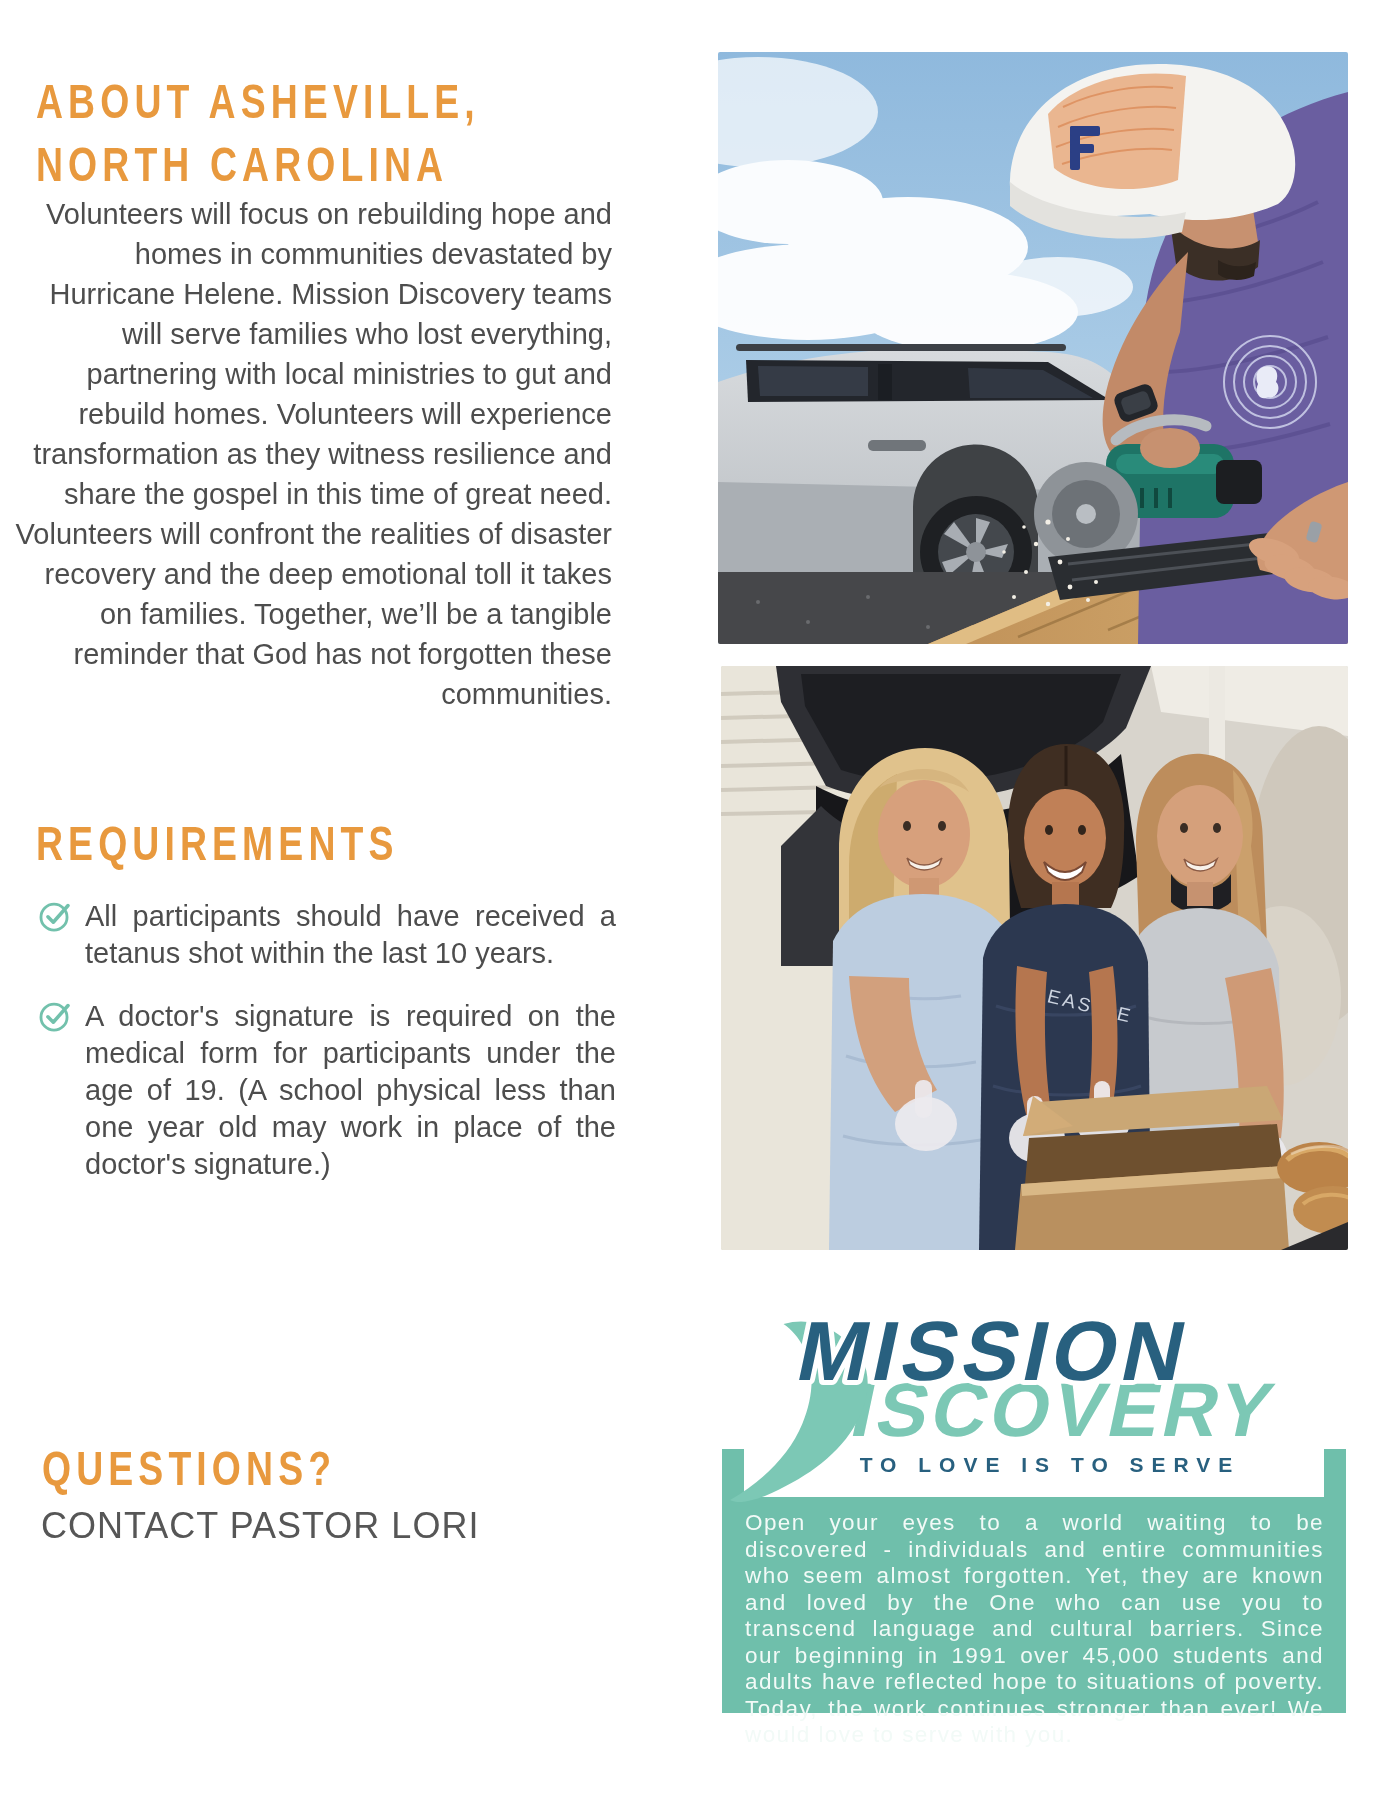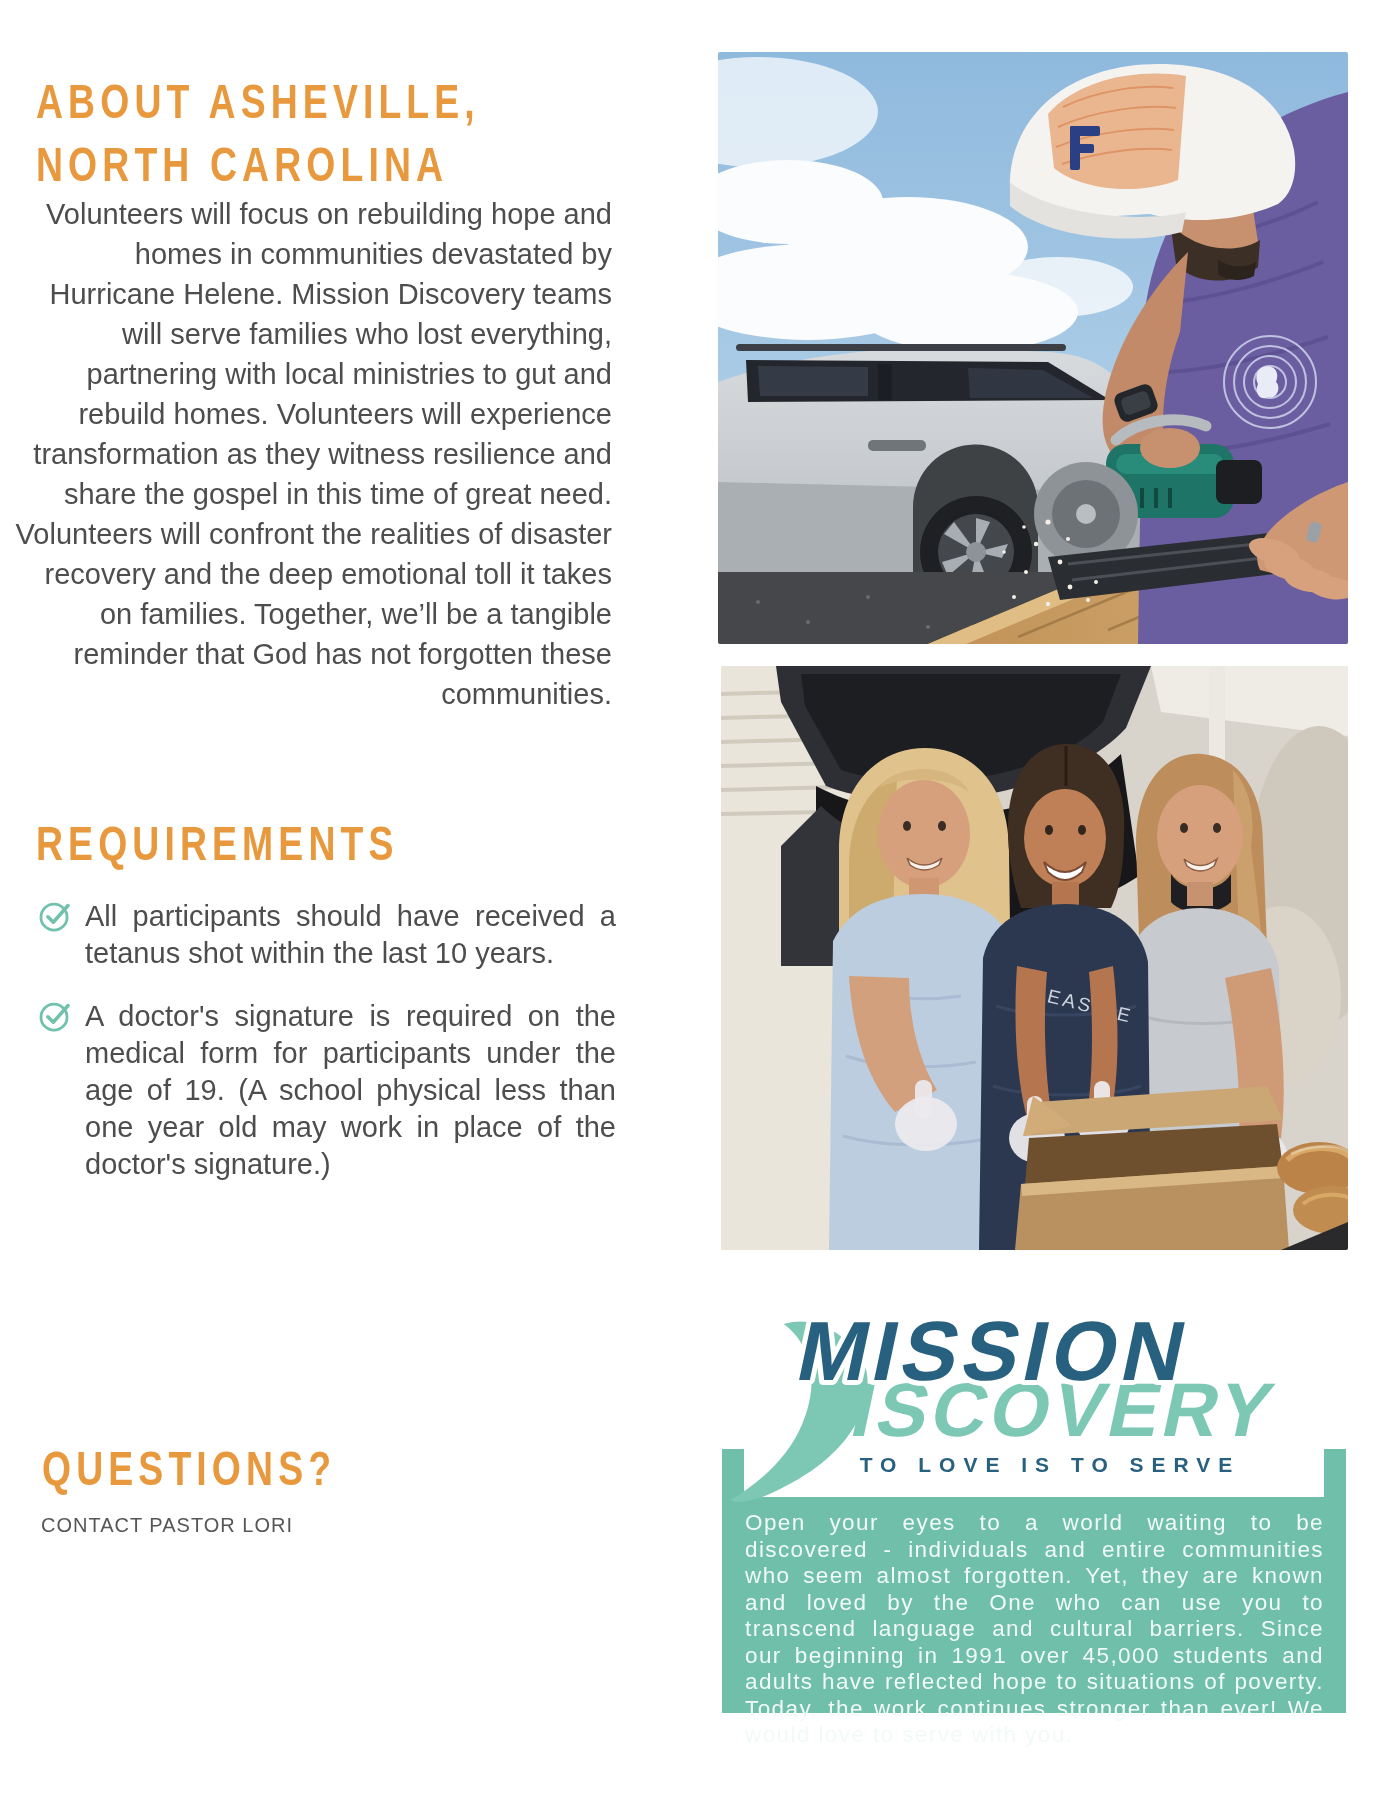--- a/index.html
+++ b/index.html
@@ -19,21 +19,21 @@
     color:#4D4D4D;font-size:29px;line-height:40px;
   }
   #h-req{left:36px;top:812px;}
   #ul-req{left:38px;top:898px;width:578px;}
   .req-item{display:flex;gap:13px;margin-bottom:26px;}
   .req-item .ico{flex:0 0 34px;width:34px;height:34px;margin-top:1px;}
   .req-item .txt{
     color:#4D4D4D;font-size:29px;line-height:37px;text-align:justify;flex:1;
   }
   #h-q{left:42px;top:1437px;}
-  #contact{left:41px;top:1506px;color:#565656;font-size:20px;line-height:39px;letter-spacing:1px;}
+  #contact{left:41px;top:1506px;color:#565656;font-size:36px;line-height:39px;letter-spacing:1px;}
 
   
   .photo{border-radius:2px;overflow:hidden;}
   #photo1{left:718px;top:52px;width:630px;height:592px;}
   #photo2{left:721px;top:666px;width:627px;height:584px;}
   #logo{left:718px;top:1284px;width:630px;height:218px;z-index:3;}
 
   #mission-box{
     left:722px;top:1497px;width:624px;height:216px;background:#6FBFAB;
     box-sizing:border-box;padding:13px 22px 0 23px;z-index:1;

